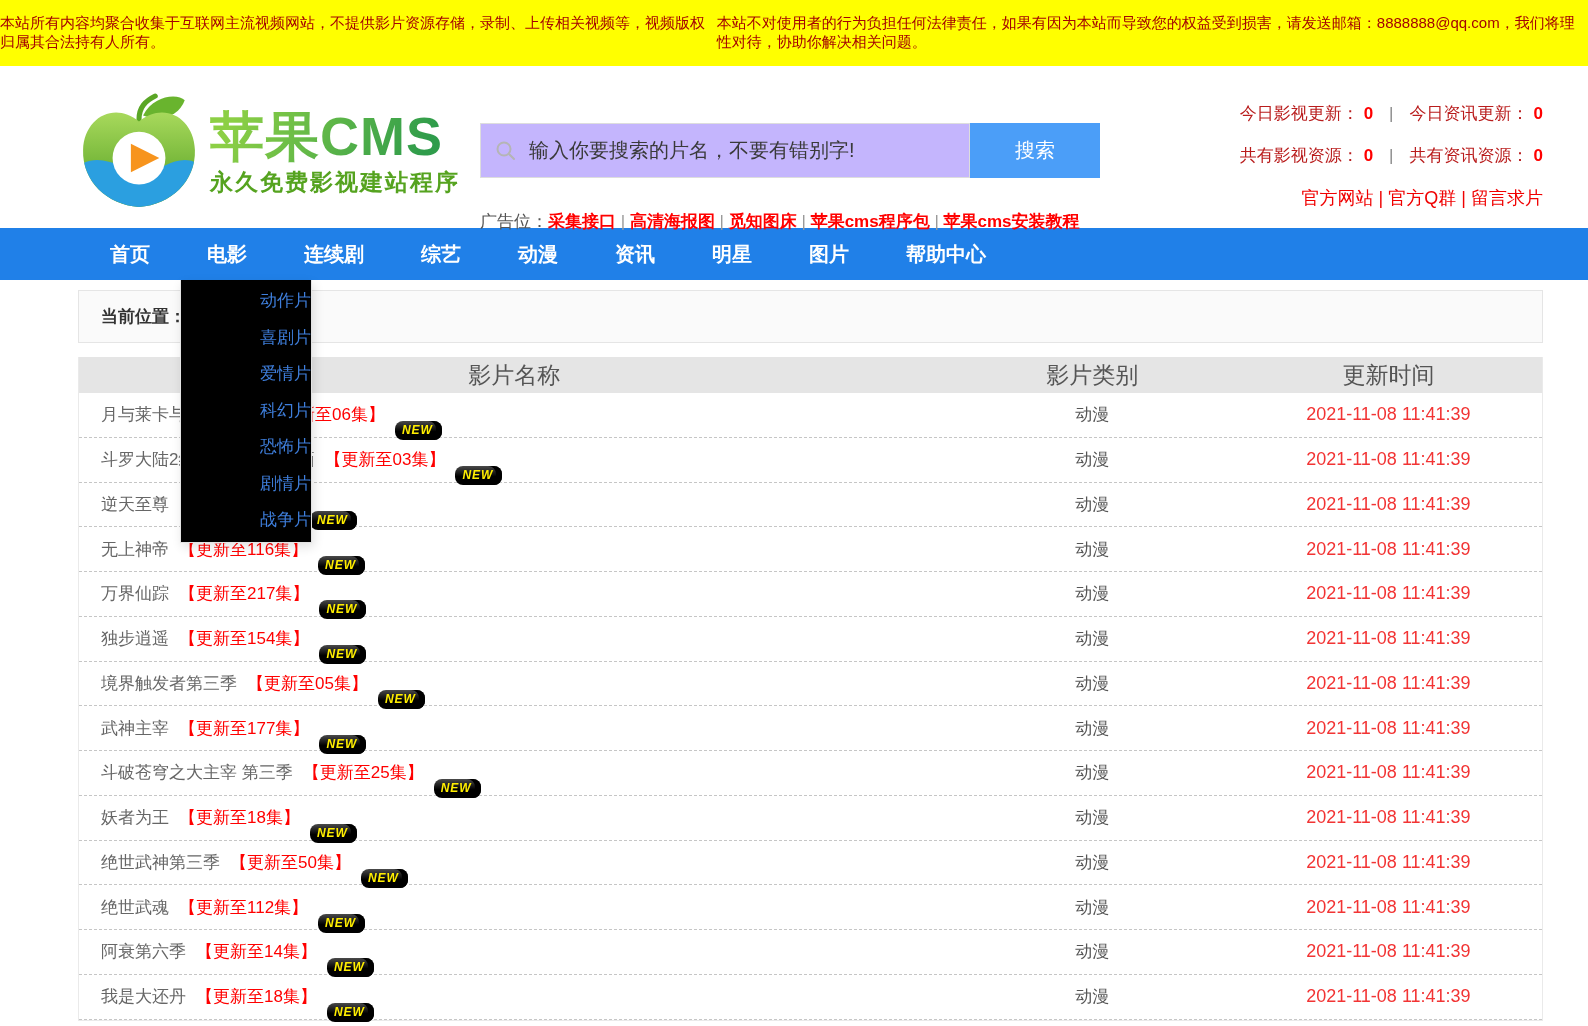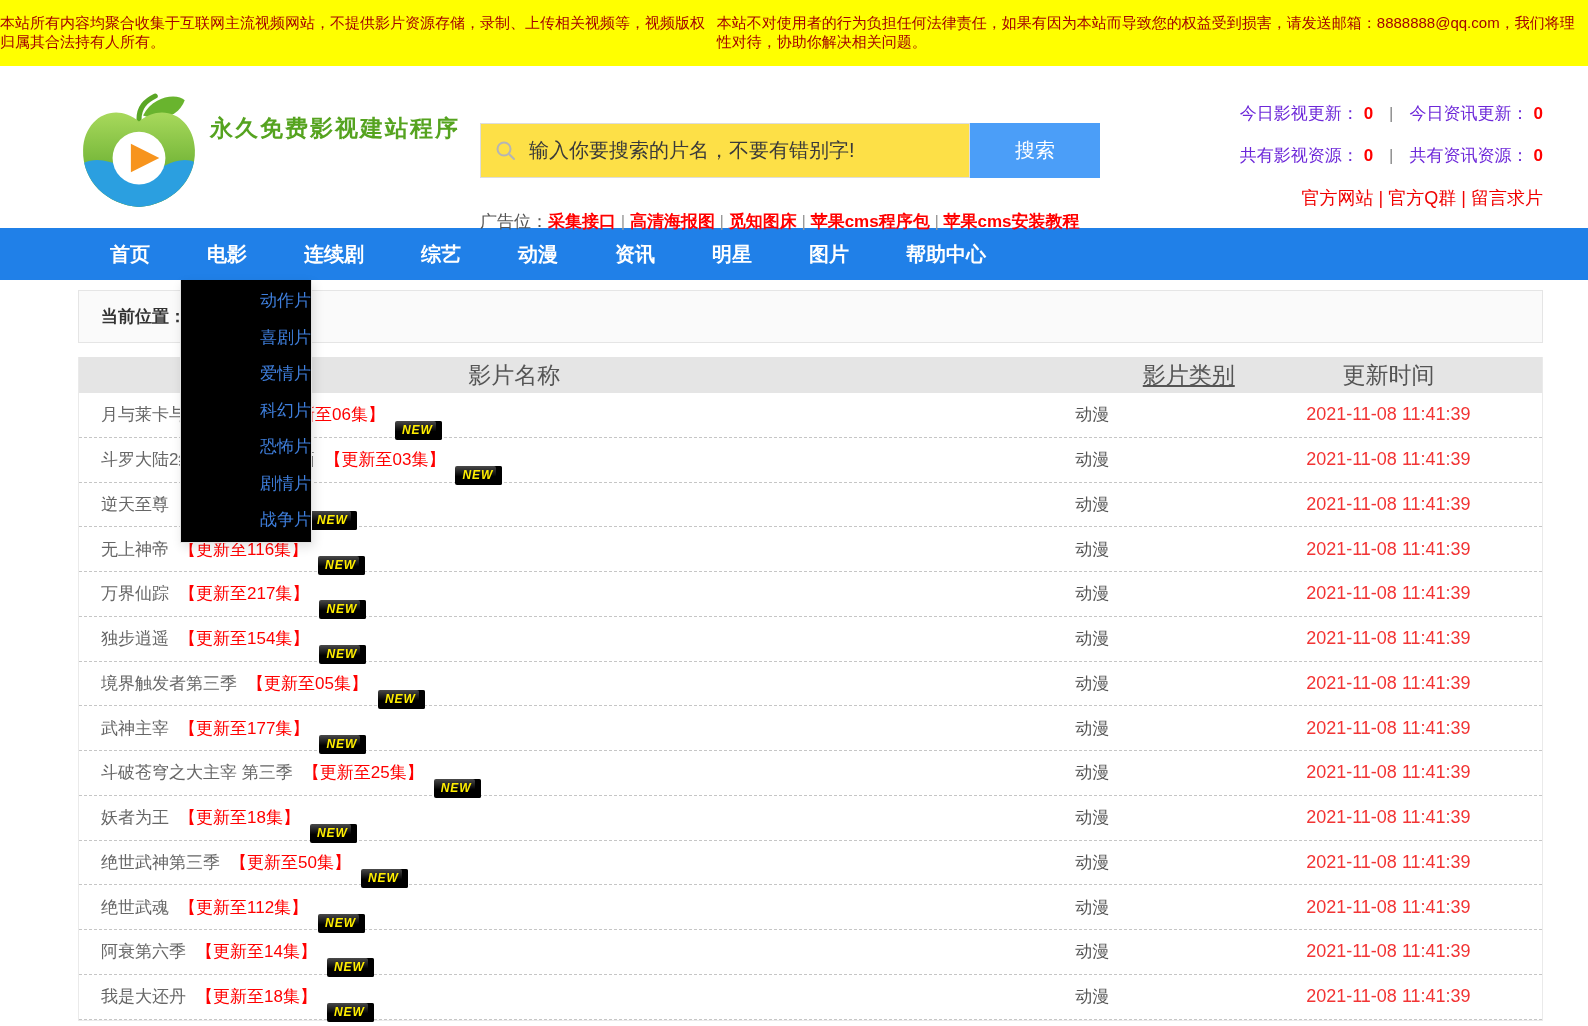--- a/index.html
+++ b/index.html
@@ -14,33 +14,33 @@
   .header { width:1465px; margin:24px 0 0 78px; height:135px; display:flex; align-items:flex-start; }
   .logo { display:flex; align-items:flex-start; margin-top:3px; cursor:pointer; }
   .logo-text { margin-left:10px; margin-top:16px; }
   .logo-title { font-size:54px; font-weight:bold; line-height:1.0; letter-spacing:1px;
     background:linear-gradient(115deg,#8ccf45 10%,#2f9c4b 85%);
     -webkit-background-clip:text; background-clip:text; color:transparent; -webkit-text-fill-color:transparent; }
   .logo-sub { font-size:23px; font-weight:bold; color:#55a31f; letter-spacing:2px; margin-top:4px; }
 
   .search-block { margin-left:20px; margin-top:33px; width:620px; }
   .search-row { display:flex; height:55px; }
-  .search-input-wrap { flex:1; border:1px solid #ddd; background:#fde047; display:flex; align-items:center; }
+  .search-input-wrap { flex:1; border:1px solid #ddd; background:#c4b5fd; display:flex; align-items:center; }
   .search-icon { margin-left:14px; display:flex; align-items:center; }
   .search-input { border:none; outline:none; flex:1; font-size:20px; color:#333; padding-left:12px;
     font-family:"Liberation Sans","DejaVu Sans",sans-serif; background:transparent; }
   .search-input::placeholder { color:#3a3a3a; }
   .search-btn { width:130px; background:#4b9ef8; color:#fff; font-size:20px; border:none; cursor:pointer; }
   .ad-row { margin-top:32px; font-size:17px; color:#555; }
   .ad-link { color:#ff0000; font-weight:bold; text-decoration:none; cursor:pointer; }
   .ad-link:not(:last-of-type)::after { content:" | "; color:#999; font-weight:normal; }
 
   .stats { margin-left:auto; margin-top:12px; font-size:17px; color:#444; }
   .stats-row { display:flex; align-items:center; margin-bottom:19px; }
-  .stat-label { color:#6d28d9; }
+  .stat-label { color:#b91c1c; }
   .stat-value { color:#ff0000; font-weight:bold; margin-left:5px; }
   .stats-sep { margin:0 16px; color:#888; }
   .official-links { text-align:right; font-size:18px; margin-top:2px; }
   .official-link { color:#f00000; text-decoration:none; cursor:pointer; }
   .official-link:not(:last-of-type)::after { content:" | "; }
 
   
   .nav { margin-top:3px; height:52px; background:#2080e8; width:1588px; }
   .nav-inner { width:1465px; margin-left:78px; height:100%; display:flex; align-items:center;
     gap:57px; padding-left:32px; }
@@ -48,30 +48,30 @@
 
   
   .breadcrumb { width:1465px; margin:10px 0 0 78px; height:53px; background:#fafafa;
     border:1px solid #e5e5e5; line-height:51px; padding-left:22px; font-size:17px;
     font-weight:bold; color:#333; }
 
   
   .table { width:1465px; margin:14px 0 0 78px; border:1px solid #eaeaea; border-top:none; }
   .t-header { display:flex; background:#e5e5e5; height:36px; align-items:center; font-size:23px; color:#555; }
   .hcol-name { flex:0 0 59.5%; text-align:center; }
-  .hcol-cat { flex:0 0 19.5%; text-align:right;text-decoration:underline; }
+  .hcol-cat { flex:0 0 19.5%; text-align:center; }
   .hcol-time { flex:1; text-align:center; }
   .t-row { display:flex; height:44.75px; align-items:center; border-bottom:1px dashed #c6c6c6; font-size:17px; }
   .t-row:first-of-type { border-top:1px dashed #c6c6c6; }
   .cell-name { flex:0 0 59.5%; display:flex; align-items:center; padding-left:22px; }
   .v-title { color:#666; cursor:pointer; }
   .v-update { color:#ff0000; margin-left:10px; }
   .new-badge { display:inline-block; margin-left:10px; background:linear-gradient(180deg,#4a4a4a,#000 55%);
     color:#ffee00; font-style:italic; font-weight:bold; font-size:12px; line-height:1;
-    padding:3px 9px 4px 7px; border-radius:2px; letter-spacing:1px; box-shadow:inset -6px 0 0 #000;margin-top:32px; }
+    padding:3px 9px 4px 7px; border-radius:8px; letter-spacing:1px; box-shadow:inset -6px 0 0 #000;margin-top:32px; }
   .cell-cat { flex:0 0 19.5%; text-align:center; color:#555; }
   .cell-time { flex:1; text-align:center; color:#f23434; font-size:18px; }
 
   
   .dropdown { position:absolute; left:180px; top:280px; width:132px; background:#000000;
     border:1px solid #e3e3e3; border-top:none; box-shadow:2px 4px 10px rgba(0,0,0,.12);
     padding:3px 0; z-index:10;text-align:right; }
   .dropdown-item { display:block; height:36.5px; line-height:36.5px; padding-left:24px;
     color:#3e7edb; font-size:17px; text-decoration:none; cursor:pointer; }
 </style>
@@ -98,20 +98,21 @@
         </defs>
         <path d="M60 26 C60 14 66 8 76 3" stroke="#5aa626" stroke-width="5" fill="none" stroke-linecap="round"></path>
         <path d="M64 22 C74 2 98 0 105 7 C100 21 83 30 64 22 Z" fill="#69b42e"></path>
         <path d="M60 28 C36 8 6 24 5 56 C4 86 28 110 60 112 C92 110 116 86 115 56 C114 24 84 8 60 28 Z" fill="url(#gApple)"></path>
         <path clip-path="url(#ac)" d="M0 72 C28 52 52 88 84 72 C100 64 112 64 120 72 L120 118 L0 118 Z" fill="#2b9fe0"></path>
         <circle cx="60" cy="64" r="26" fill="#ffffff"></circle>
         <path d="M52 50 L80 64 L52 78 Z" fill="#f7941d"></path>
       </svg>
     </span>
     <div class="logo-text">
+      <div class="logo-title">苹果CMS</div>
       <div class="logo-sub">永久免费影视建站程序</div>
     </div>
   </div>
 
   <div class="search-block">
     <div class="search-row">
       <div class="search-input-wrap">
         <span class="search-icon">
           <svg width="22" height="22" viewBox="0 0 22 22">
             <circle cx="9" cy="9" r="6.5" fill="none" stroke="#b5b5b5" stroke-width="2"></circle>

